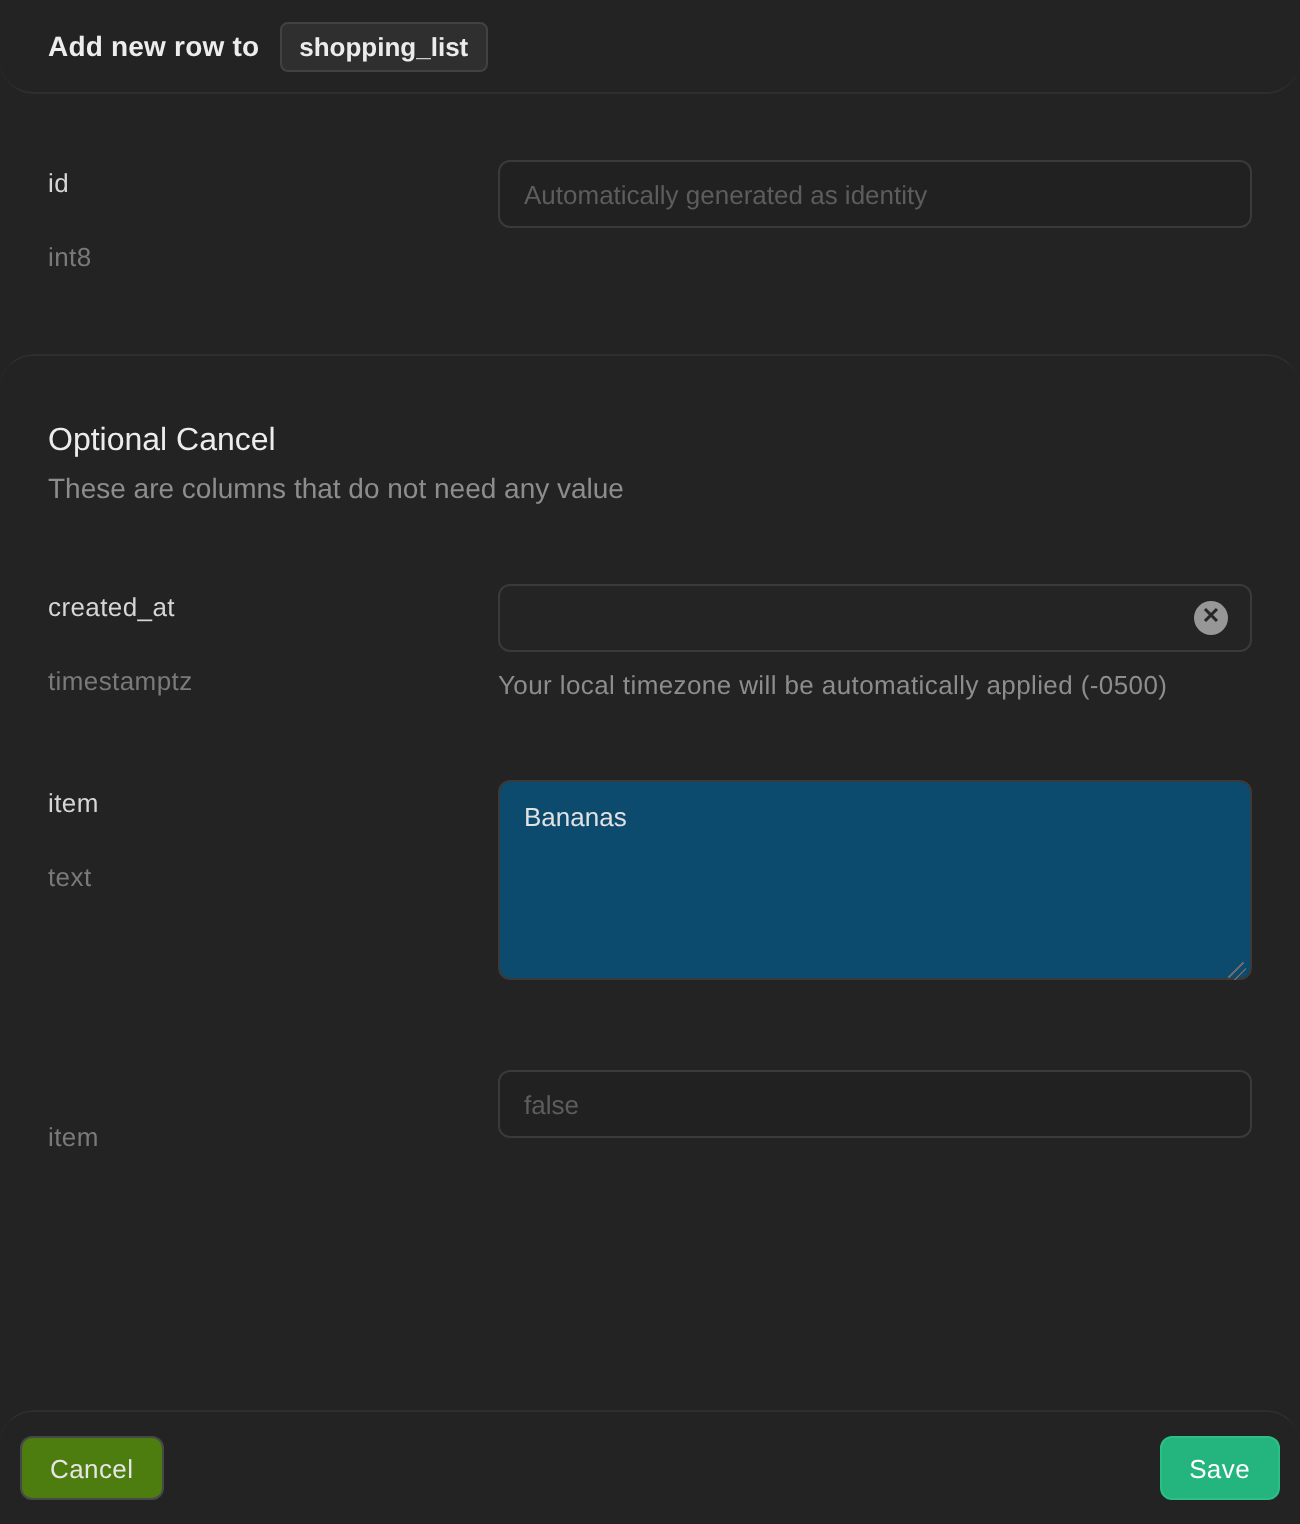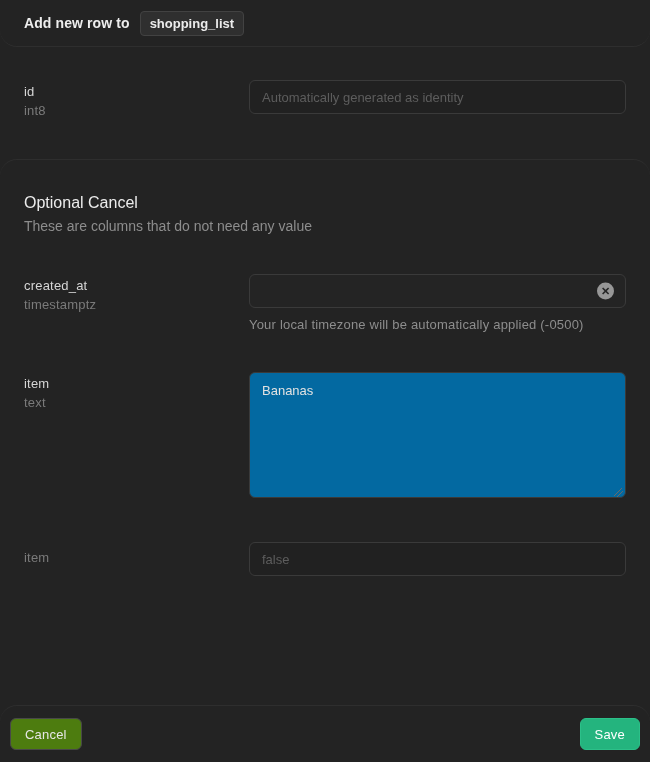--- a/index.html
+++ b/index.html
@@ -32,21 +32,21 @@
     padding: 4px 9px;
     font-size: 13px;
     font-weight: 600;
     color: #ececec;
   }
 
   
   .field-row { display: grid; grid-template-columns: 206px 1fr; padding: 0 24px; gap: 19px; }
   .label-col { padding-top: 4px; }
   .field-label { font-size: 13px; color: #d6d6d6; letter-spacing: 0.2px; }
-  .field-type { font-size: 13px; color: #7a7a7a; margin-top: 4px; letter-spacing: 0.2px; }
+  .field-type { font-size: 13px; color: #7a7a7a; margin-top: 22px; letter-spacing: 0.2px; }
 
   .text-input {
     width: 100%;
     height: 34px;
     background: #212121;
     border: 1px solid #3a3a3a;
     border-radius: 6px;
     padding: 0 12px;
     font-family: "Liberation Sans", "DejaVu Sans", sans-serif;
     font-size: 13px;
@@ -97,22 +97,22 @@
     font-size: 11px; line-height: 1;
     color: #262626; font-weight: 700;
     padding: 0;
   }
   .helper-text { font-size: 13px; color: #8d8d8d; margin-top: 9px; letter-spacing: 0.2px; }
 
   
   .textarea-wrap { position: relative; }
   .item-textarea {
     width: 100%;
-    height: 126px;
-    background: #0369a1;
+    height: 100px;
+    background: #0c4a6e;
     border: 1px solid #3a3a3a;
     border-radius: 6px;
     padding: 10px 12px;
     font-family: "Liberation Sans", "DejaVu Sans", sans-serif;
     font-size: 13px;
     color: #e2e2e2;
     resize: none;
     outline: none;
   }
   .resize-handle {

